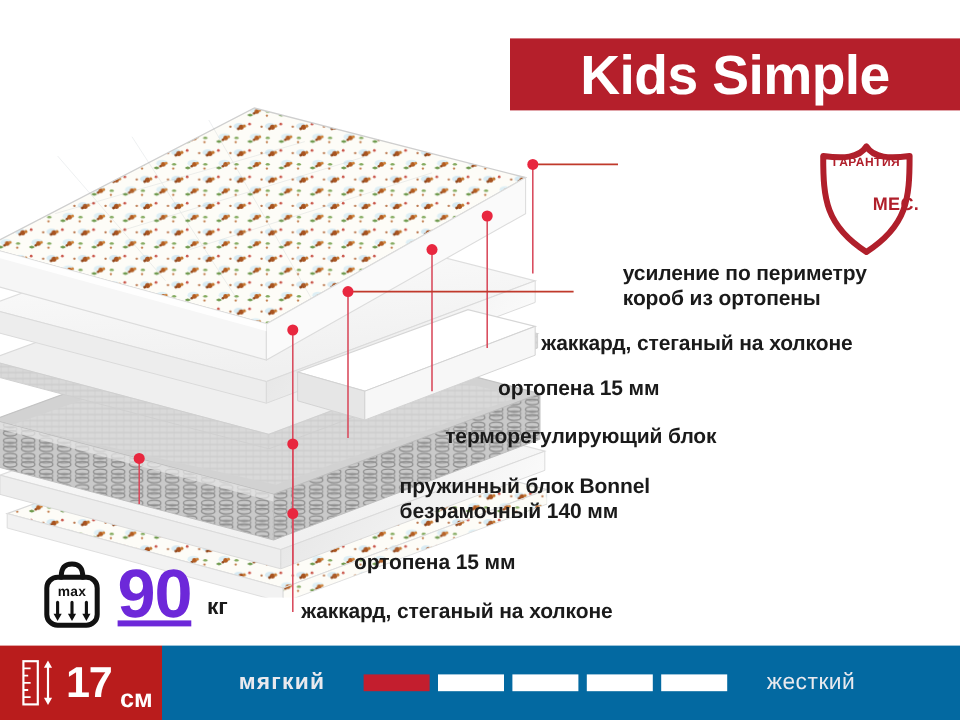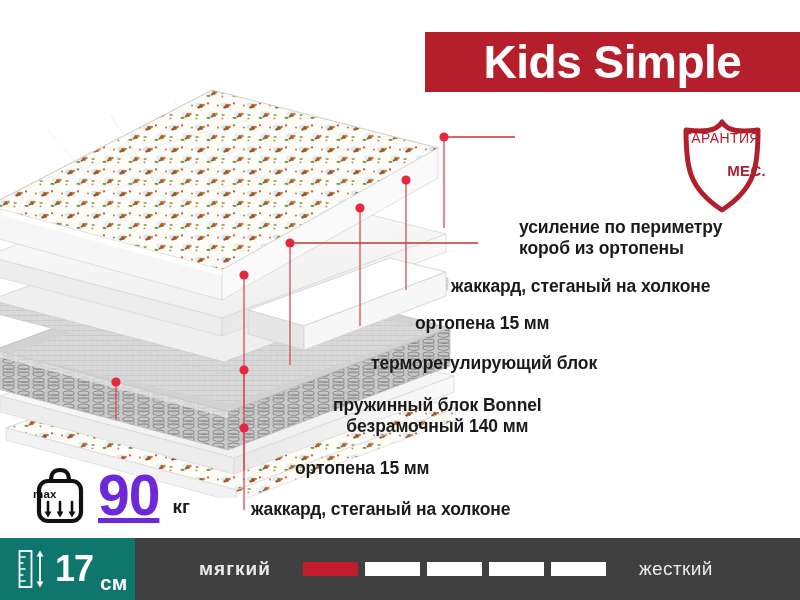--- a/index.html
+++ b/index.html
@@ -17,69 +17,69 @@
   }
   .title-banner .t{
     color:#ffffff;font-size:46px;font-weight:bold;letter-spacing:-0.5px;
     line-height:1;white-space:nowrap;
   }
 
   
   .shield{position:absolute;left:678px;top:118px;width:88px;height:96px;}
   .shield svg{position:absolute;left:0;top:0;}
   .shield .sh-txt{position:absolute;left:0;width:88px;text-align:center;color:#b01f2b;}
-  .shield .sh-top{top:12px;font-size:14px;font-weight:normal;letter-spacing:.4px;}
+  .shield .sh-top{top:12px;font-size:10px;font-weight:bold;letter-spacing:.4px;}
   .shield .sh-num{top:22px;font-size:36px;font-weight:bold;line-height:1;}
   .shield .sh-bot{top:44px;font-size:15px;font-weight:bold;letter-spacing:.3px;text-align:right;}
 
   
   .mattress{position:absolute;left:-14px;top:78px;width:470px;height:420px;}
   .mattress svg{display:block;}
 
   
   .leaders{position:absolute;left:0;top:0;width:800px;height:600px;pointer-events:none;}
 
   
   .callout{
     position:absolute;color:#1a1a1a;font-size:17.5px;font-weight:bold;
     line-height:1.18;white-space:pre-line;letter-spacing:-0.1px;
   }
   .c1{left:519px;top:217px;}
   .c2{left:451px;top:276px;}
   .c3{left:415px;top:313px;}
   .c4{left:371px;top:353px;}
-  .c5{left:333px;top:395px;text-align:center;}
+  .c5{left:333px;top:395px;}
   .c6{left:295px;top:458px;}
   .c7{left:251px;top:499px;}
 
   
   .weight{position:absolute;left:33px;top:464px;height:62px;display:flex;align-items:center;}
   .kettle{width:54px;height:58px;margin-right:11px;position:relative;}
   .kettle svg{display:block;}
   .kettle .maxlbl{
-    position:absolute;left:0;top:22px;width:54px;
+    position:absolute;left:0;top:22px;width:54px;text-align:center;
     font-size:11.5px;font-weight:bold;color:#111;letter-spacing:.2px;
   }
   .wnum{font-size:57px;font-weight:bold;color:#6d28d9;line-height:1;letter-spacing:-1px;text-decoration:underline;}
   .wunit{font-size:19px;font-weight:bold;color:#1a1a1a;margin-left:13px;align-self:flex-end;
          position:relative;top:-8px;}
 
   
   .footer{position:absolute;left:0;top:538px;width:800px;height:62px;display:flex;}
   .f-red{
-    width:135px;height:62px;background:#0f766e;display:flex;align-items:center;
+    width:135px;height:62px;background:#b91c1c;display:flex;align-items:center;
     padding-left:18px;box-sizing:border-box;
   }
   .ruler{width:30px;height:40px;position:relative;margin-right:7px;}
   .ruler svg{display:block;}
   .f-h{color:#fff;font-size:36px;font-weight:bold;line-height:1;letter-spacing:-1px;}
   .f-cm{color:#fff;font-size:21px;font-weight:bold;margin-left:7px;align-self:flex-end;
         position:relative;top:-5px;}
   .f-dark{
-    flex:1;height:62px;background:#404040;display:flex;align-items:center;
+    flex:1;height:62px;background:#0369a1;display:flex;align-items:center;
     box-sizing:border-box;
   }
   .f-soft{color:#e9e9ee;font-size:19px;font-weight:bold;letter-spacing:1px;margin-left:64px;}
   .segs{display:flex;margin-left:32px;}
   .seg{width:55px;height:14px;background:#ffffff;margin-right:7px;}
   .seg.on{background:#c31e2e;}
   .f-firm{color:#e9e9ee;font-size:19px;font-weight:normal;letter-spacing:.4px;margin-left:26px;}
 </style>
 </head>
 <body>

